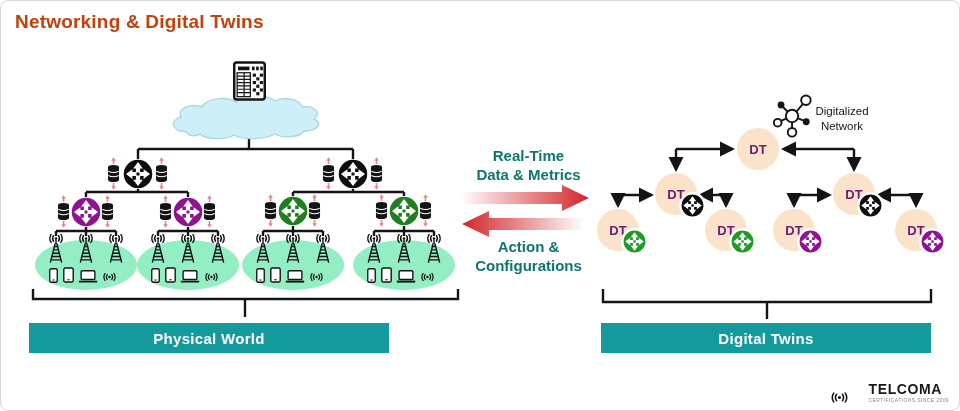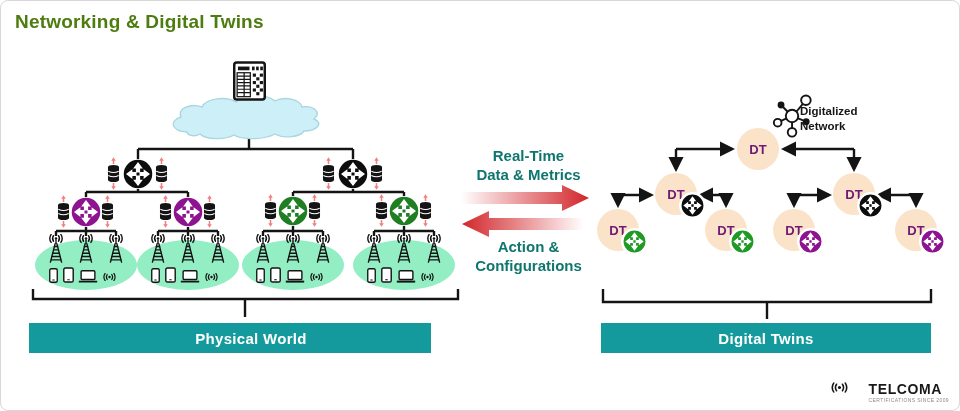--- a/index.html
+++ b/index.html
@@ -1,38 +1,38 @@
 <!DOCTYPE html>
 <html style="--teal: #149a9d; --router-black: #0d0d0d; --router-purple: #8e1390; --router-green: #1f7d22; --badge-green: #1f9a24; --dt-fill: #fbe3c9; --zone-green: #93eec4; --cloud-blue: #cdeff8; --flow-red: #d2252a; --stack-arrow: #f28080; --ink: #141414;"><head>
 <meta charset="utf-8">
 <style>
   html,body{margin:0;padding:0;background:#fff;font-family:"Liberation Sans","DejaVu Sans",sans-serif;}
   .canvas{position:relative;width:958px;height:409px;border:1px solid #d8d8d8;border-radius:8px;background:#fff;overflow:hidden;}
-  .title{position:absolute;left:14px;top:10px;font-size:19px;font-weight:800;color:#4d7c0f;letter-spacing:.2px;z-index:3;}
+  .title{position:absolute;left:14px;top:10px;font-size:19px;font-weight:800;color:#c2410c;letter-spacing:.2px;z-index:3;}
   svg.diagram{position:absolute;left:0;top:0;z-index:1;}
   .ln{stroke:#141414;stroke-width:2.4;fill:none;}
   .s{stroke:#141414;stroke-width:1.9;fill:none;stroke-linecap:round;}
   .dev{fill:#fff;stroke:#141414;stroke-width:1.8;}
   .dbarrow{fill:var(--stack-arrow,#f28080);}
   .col-black{color:var(--router-black,#0d0d0d);}
   .col-purple{color:var(--router-purple,#8e1390);}
   .col-green{color:var(--router-green,#1f7d22);}
   .col-bgreen{color:var(--badge-green,#1f9a24);}
   .zone{fill:var(--zone-green,#93eec4);}
   .cloud{fill:var(--cloud-blue,#cdeff8);stroke:#a9d6e0;stroke-width:1.4;}
   .dt{position:absolute;width:42px;height:42px;border-radius:50%;background:var(--dt-fill,#fbe3c9);
       display:flex;align-items:center;justify-content:center;font-weight:700;font-size:13px;color:#701a75;z-index:4;}
   .badge{position:absolute;right:-9px;bottom:-4px;width:23px;height:23px;border-radius:50%;border:2px solid #fff;background:#fff;}
   .flow-label{position:absolute;left:455px;width:145px;text-align:center;font-weight:700;font-size:15px;color:#0f766e;line-height:1.25;z-index:3;}
-  .annotation{position:absolute;left:799px;top:103px;width:84px;font-weight:700;font-size:11.5px;color:#161616;line-height:1.3;z-index:3;}
+  .annotation{position:absolute;left:799px;top:103px;width:84px;text-align:center;font-weight:400;font-size:11.5px;color:#161616;line-height:1.3;z-index:3;}
   .banner{position:absolute;top:322px;height:30px;background:var(--teal,#149a9d);color:#fff;display:flex;align-items:center;justify-content:center;
           font-size:15px;font-weight:700;letter-spacing:.3px;z-index:3;}
-  .banner-physical{left:28px;width:360px;padding-left:42px;}
+  .banner-physical{left:28px;width:360px;}
   .banner-digital{left:600px;width:330px;}
-  .logo{position:absolute;right:10px;bottom:7px;display:flex;align-items:flex-start;gap:20px;z-index:3;}
+  .logo{position:absolute;right:10px;bottom:7px;display:flex;align-items:flex-end;gap:20px;z-index:3;}
   .logo .brand{font-size:14px;font-weight:800;letter-spacing:.6px;color:#181818;line-height:1;}
   .logo .tagline{font-size:5px;color:#8a8a8a;letter-spacing:.4px;margin-top:1px;}
 </style>
 </head>
 <body>
 
 <div class="canvas">
 
   <div class="title">Networking &amp; Digital Twins</div>
 

